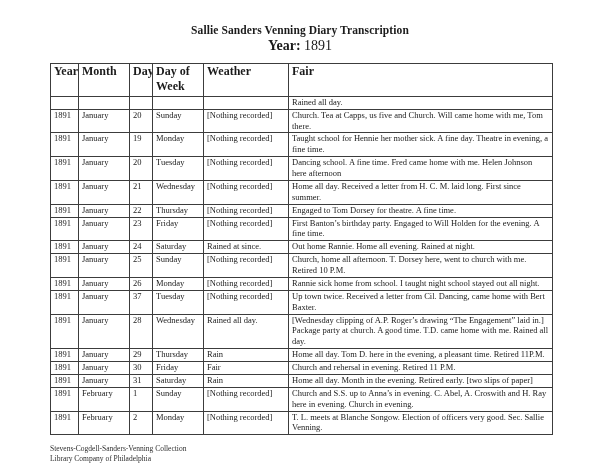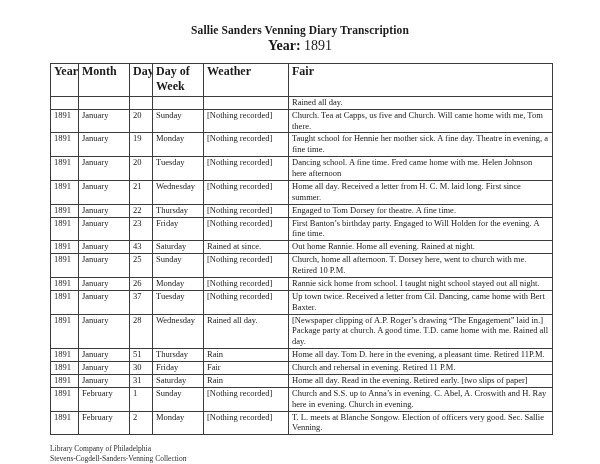--- a/index.html
+++ b/index.html
@@ -140,21 +140,21 @@
           <td>1891</td>
           <td>January</td>
           <td>23</td>
           <td>Friday</td>
           <td>[Nothing recorded]</td>
           <td>First Banton’s birthday party. Engaged to Will Holden for the evening. A fine time.</td>
         </tr>
         <tr>
           <td>1891</td>
           <td>January</td>
-          <td>43</td>
+          <td>24</td>
           <td>Saturday</td>
           <td>Rained at since.</td>
           <td>Out home Rannie. Home all evening. Rained at night.</td>
         </tr>
         <tr>
           <td>1891</td>
           <td>January</td>
           <td>25</td>
           <td>Sunday</td>
           <td>[Nothing recorded]</td>
@@ -175,45 +175,45 @@
           <td>Tuesday</td>
           <td>[Nothing recorded]</td>
           <td>Up town twice. Received a letter from Cil. Dancing, came home with Bert Baxter.</td>
         </tr>
         <tr>
           <td>1891</td>
           <td>January</td>
           <td>28</td>
           <td>Wednesday</td>
           <td>Rained all day.</td>
-          <td>[Newspaper clipping of A.P. Roger’s drawing “The Engagement” laid in.] Package party at church. A good time. T.D. came home with me. Rained all day.</td>
-        </tr>
-        <tr>
-          <td>1891</td>
-          <td>January</td>
-          <td>51</td>
+          <td>[Wednesday clipping of A.P. Roger’s drawing “The Engagement” laid in.] Package party at church. A good time. T.D. came home with me. Rained all day.</td>
+        </tr>
+        <tr>
+          <td>1891</td>
+          <td>January</td>
+          <td>29</td>
           <td>Thursday</td>
           <td>Rain</td>
           <td>Home all day. Tom D. here in the evening, a pleasant time. Retired 11P.M.</td>
         </tr>
         <tr>
           <td>1891</td>
           <td>January</td>
           <td>30</td>
           <td>Friday</td>
           <td>Fair</td>
           <td>Church and rehersal in evening. Retired 11 P.M.</td>
         </tr>
         <tr>
           <td>1891</td>
           <td>January</td>
           <td>31</td>
           <td>Saturday</td>
           <td>Rain</td>
-          <td>Home all day. Read in the evening. Retired early. [two slips of paper]</td>
+          <td>Home all day. Month in the evening. Retired early. [two slips of paper]</td>
         </tr>
         <tr>
           <td>1891</td>
           <td>February</td>
           <td>1</td>
           <td>Sunday</td>
           <td>[Nothing recorded]</td>
           <td>Church and S.S. up to Anna’s in evening. C. Abel, A. Croswith and H. Ray here in evening. Church in evening.</td>
         </tr>
         <tr>
@@ -221,17 +221,17 @@
           <td>February</td>
           <td>2</td>
           <td>Monday</td>
           <td>[Nothing recorded]</td>
           <td>T. L. meets at Blanche Songow. Election of officers very good. Sec. Sallie Venning.</td>
         </tr>
       </tbody>
   </table>
 
   <div class="footer">
+    <div>Stevens-Cogdell-Sanders-Venning Collection</div>
     <div>Library Company of Philadelphia</div>
-    <div>Stevens-Cogdell-Sanders-Venning Collection</div>
   </div>
 
 </div>
 
 </body></html>

